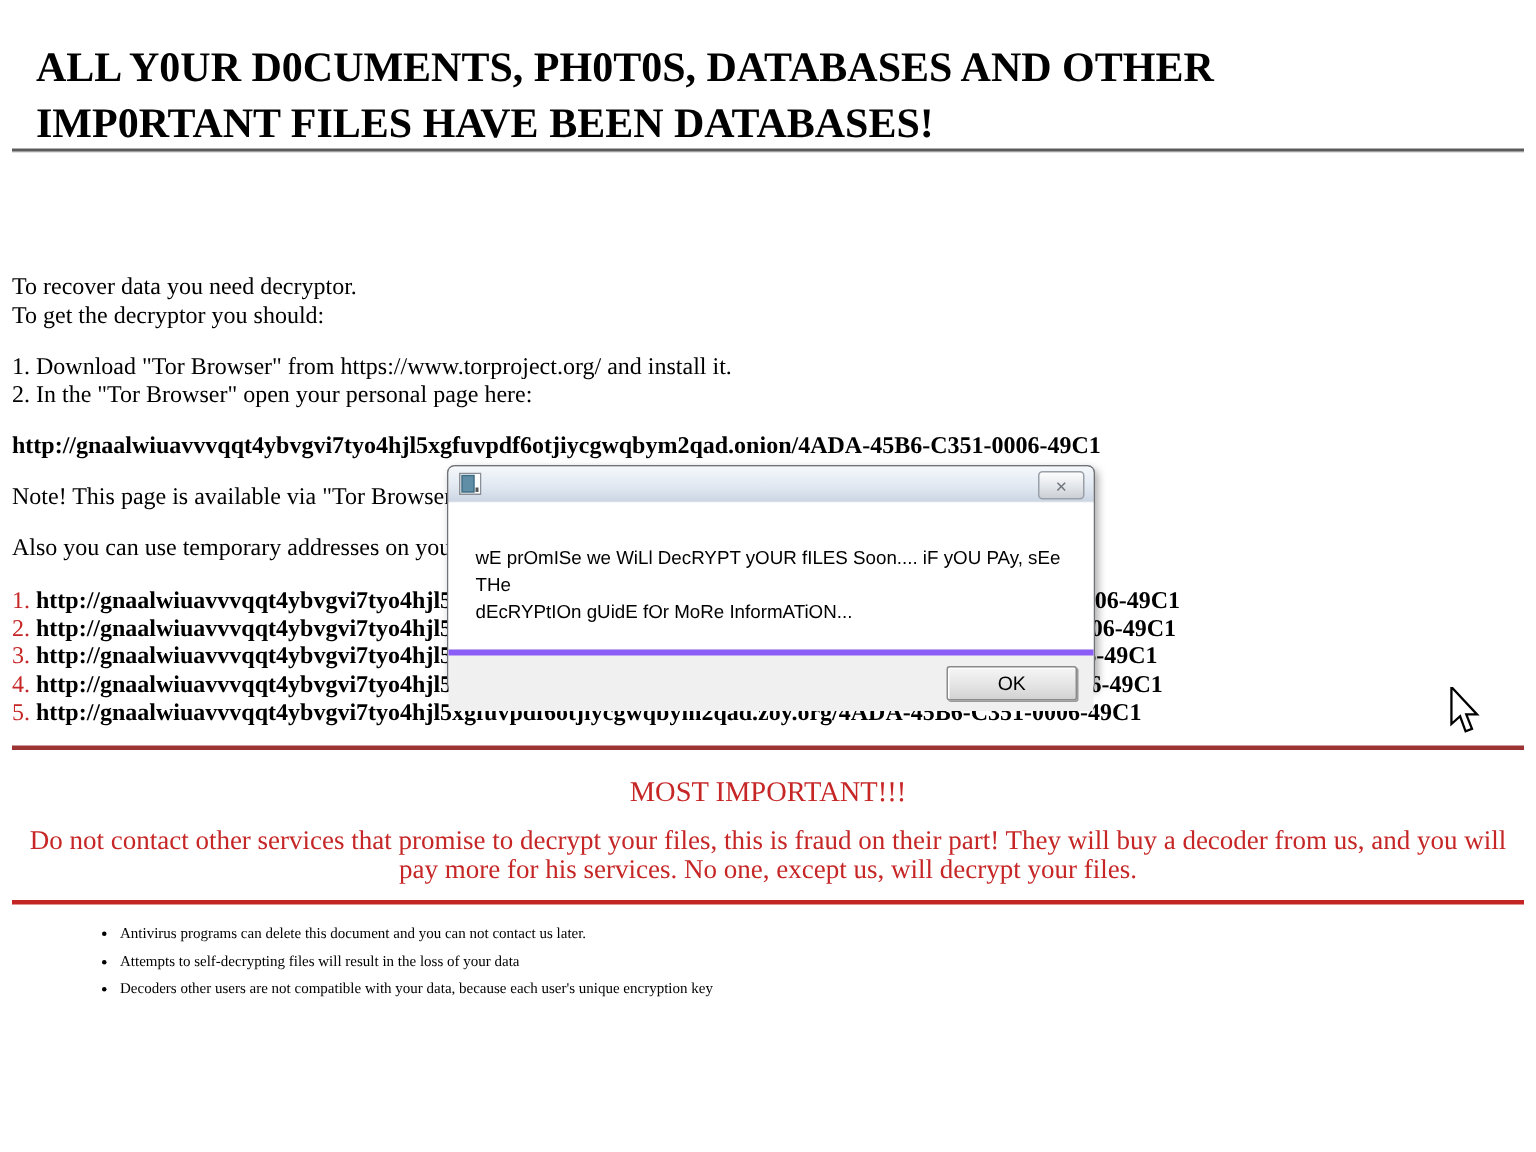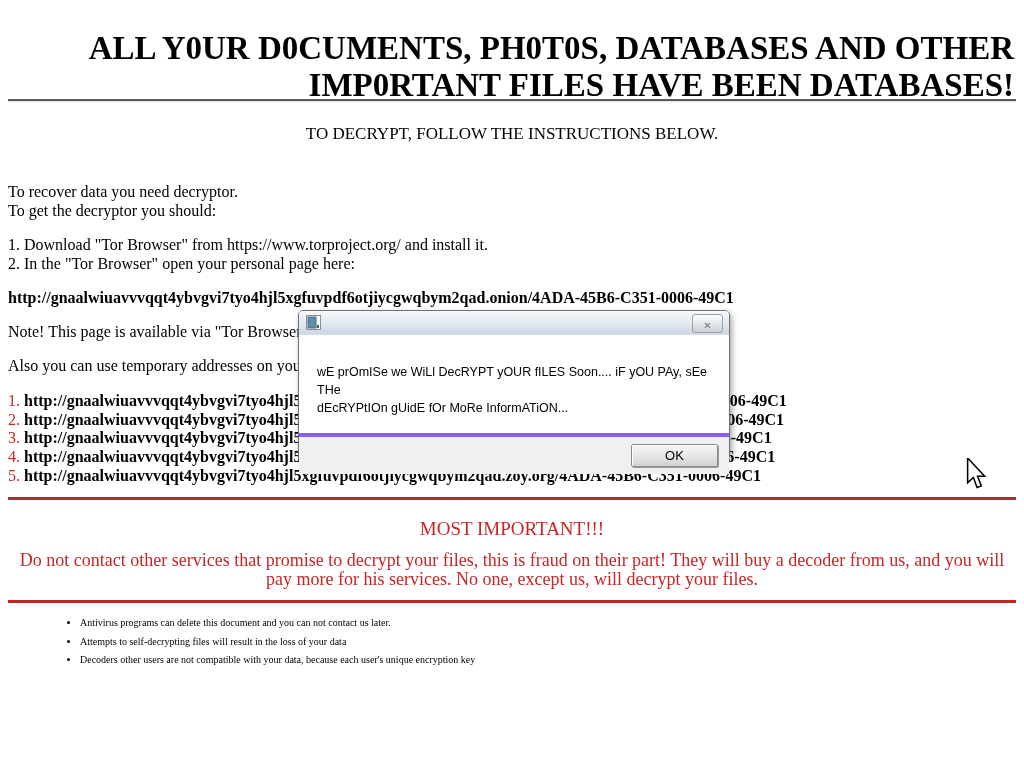--- a/index.html
+++ b/index.html
@@ -1,21 +1,21 @@
 <!DOCTYPE html>
 <html><head>
 <meta charset="utf-8">
 <style>
   html,body{margin:0;padding:0;background:#fff;}
   body{width:1024px;height:768px;font-family:"Liberation Serif",serif;color:#000;overflow:hidden;}
   .page{position:relative;width:1024px;height:768px;background:#fff;overflow:hidden;}
 
   .abs{position:absolute;}
 
-  #title{top:8px;left:24px;right:10px;text-align:right;font-size:33px;font-weight:bold;line-height:37px;}
+  #title{top:8px;left:24px;right:10px;text-align:left;font-size:28px;font-weight:bold;line-height:37px;}
   #hr-gray{top:99px;left:8px;right:8px;height:2px;background:#5c5c5c;border-bottom:1px solid #e2e2e2;}
   #subtitle{top:124px;left:0;right:0;text-align:center;font-size:17px;}
 
   .bodytext{font-size:16px;line-height:18.5px;}
   #intro{top:183px;left:8px;}
   #steps{top:236px;left:8px;}
   #main-link{top:289px;left:8px;font-weight:bold;}
   #note{top:323px;left:8px;}
   #also{top:357px;left:8px;}
 
@@ -61,21 +61,20 @@
 </style>
 </head>
 <body>
 
 <div class="page">
 
   <h1 id="title" class="abs"><span>ALL Y0UR D0CUMENTS, PH0T0S, DATABASES AND OTHER</span><br><span>IMP0RTANT FILES HAVE BEEN DATABASES!</span></h1>
 
   <div id="hr-gray" class="abs"></div>
 
-  <div id="subtitle" class="abs">TO DECRYPT, FOLLOW THE INSTRUCTIONS BELOW.</div>
 
   <div id="intro" class="abs bodytext">
     <div>To recover data you need decryptor.</div>
     <div>To get the decryptor you should:</div>
   </div>
 
   <div id="steps" class="abs bodytext">
     <div>1. Download "Tor Browser" from https://www.torproject.org/ and install it.</div>
     <div>2. In the "Tor Browser" open your personal page here:</div>
   </div>

